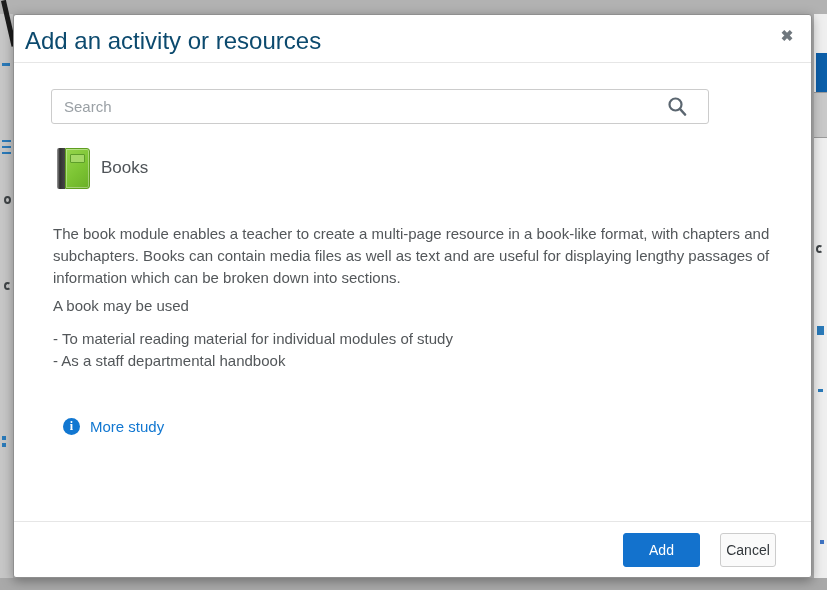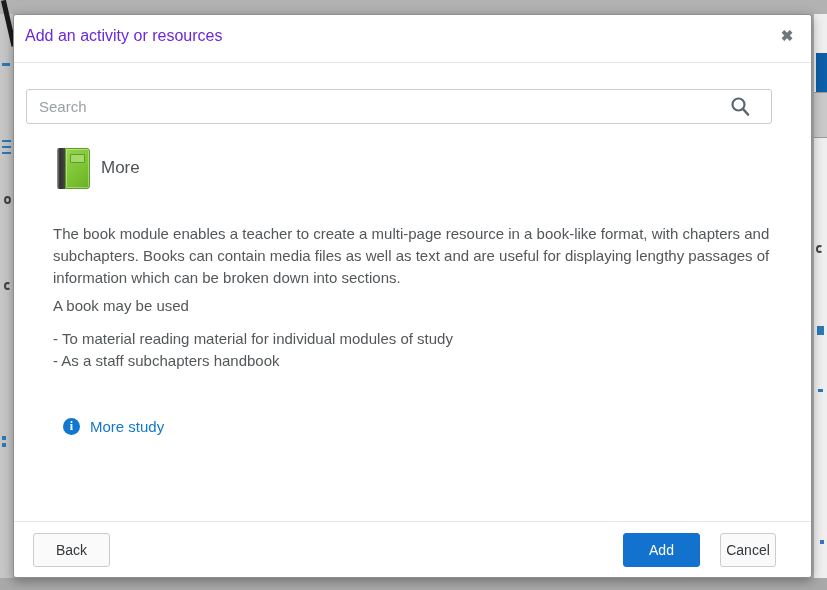--- a/index.html
+++ b/index.html
@@ -26,26 +26,26 @@
   #frag-graybox{left:814px;top:92px;width:13px;height:46px;background:#c9c9c9;border-top:1px solid #9b9b9b;border-bottom:1px solid #9b9b9b;}
   #frag-c{left:816px;top:245px;width:7px;height:8px;border:2px solid #3f4447;border-radius:50%;border-right-color:transparent;}
   #frag-blue1{left:817px;top:326px;width:7px;height:9px;background:#2a7ab9;}
   #frag-blue2{left:818px;top:389px;width:5px;height:3px;background:#2a7ab9;}
   #frag-blue3{left:820px;top:540px;width:4px;height:4px;background:#3f73c2;}
 
   
   #modal{position:absolute;left:13px;top:14px;width:799px;height:564px;background:#ffffff;
          border:1px solid #8f8f8f;border-radius:3px;box-shadow:0 3px 12px rgba(0,0,0,.35);}
   #modal-header{position:absolute;left:0;top:0;width:100%;height:48px;border-bottom:1px solid #e6e6e6;}
-  #modal-title{position:absolute;left:11px;top:12px;font-size:16px;color:#6d28d9;}
+  #modal-title{position:absolute;left:11px;top:12px;font-size:24px;color:#0c4a6e;}
   #close-btn{position:absolute;right:13px;top:10px;width:22px;height:22px;border:none;background:none;
              color:#6f777d;font-size:15px;font-weight:bold;cursor:pointer;line-height:22px;text-align:center;padding:0;}
 
   
-  #search-wrap{position:absolute;left:12px;top:74px;width:746px;height:35px;}
+  #search-wrap{position:absolute;left:37px;top:74px;width:658px;height:35px;}
   #search-input{width:100%;height:100%;border:1px solid #cccccc;border-radius:3px;padding:0 40px 0 12px;
                 font-size:15px;color:#444;font-family:"Liberation Sans",sans-serif;outline:none;}
   #search-input::placeholder{color:#9aa0a5;opacity:1;}
   #search-icon{position:absolute;right:22px;top:7px;width:20px;height:20px;}
 
   
   #book-icon{position:absolute;left:43px;top:133px;width:33px;height:41px;}
   #book-spine{position:absolute;left:0;top:0;width:8px;height:41px;border-radius:2px 0 0 2px;
               background:linear-gradient(to right,#9a9a9a 0%,#2f2f2f 35%,#474747 100%);}
   #book-cover{position:absolute;left:8px;top:0;width:25px;height:41px;border:1px solid #5f9e20;border-radius:0 3px 3px 0;
@@ -111,40 +111,39 @@
         <circle cx="8.5" cy="8.5" r="6" fill="none" stroke="#5b6670" stroke-width="2.2"></circle>
         <line x1="13" y1="13" x2="18" y2="18.5" stroke="#5b6670" stroke-width="2.6" stroke-linecap="round"></line>
       </svg>
     </div>
 
     <div id="book-icon">
       <div id="book-spine"></div>
       <div id="book-cover"></div>
       <div id="book-label"></div>
     </div>
-    <div id="book-name">More</div>
+    <div id="book-name">Books</div>
 
     <div class="body-text" id="desc-p2">A book may be used</div>
 
     <div class="body-text" id="desc-lines">
       <div>The book module enables a teacher to create a multi-page resource in a book-like format, with chapters and</div>
       <div>subchapters. Books can contain media files as well as text and are useful for displaying lengthy passages of</div>
       <div>information which can be broken down into sections.</div>
     </div>
 
     <div class="body-text" id="uses-list">
       <div>- To material reading material for individual modules of study</div>
-      <div>- As a staff subchapters handbook</div>
+      <div>- As a staff departmental handbook</div>
     </div>
 
     <a id="more-info">
       <span id="info-icon">i</span>
       <span>More study</span>
     </a>
 
     <div id="modal-footer">
-      <button class="btn btn-light" id="back-btn">Back</button>
       <button class="btn btn-primary" id="add-btn">Add</button>
       <button class="btn btn-light" id="cancel-btn">Cancel</button>
     </div>
 
   </div>
 </div>
 
 </body></html>

